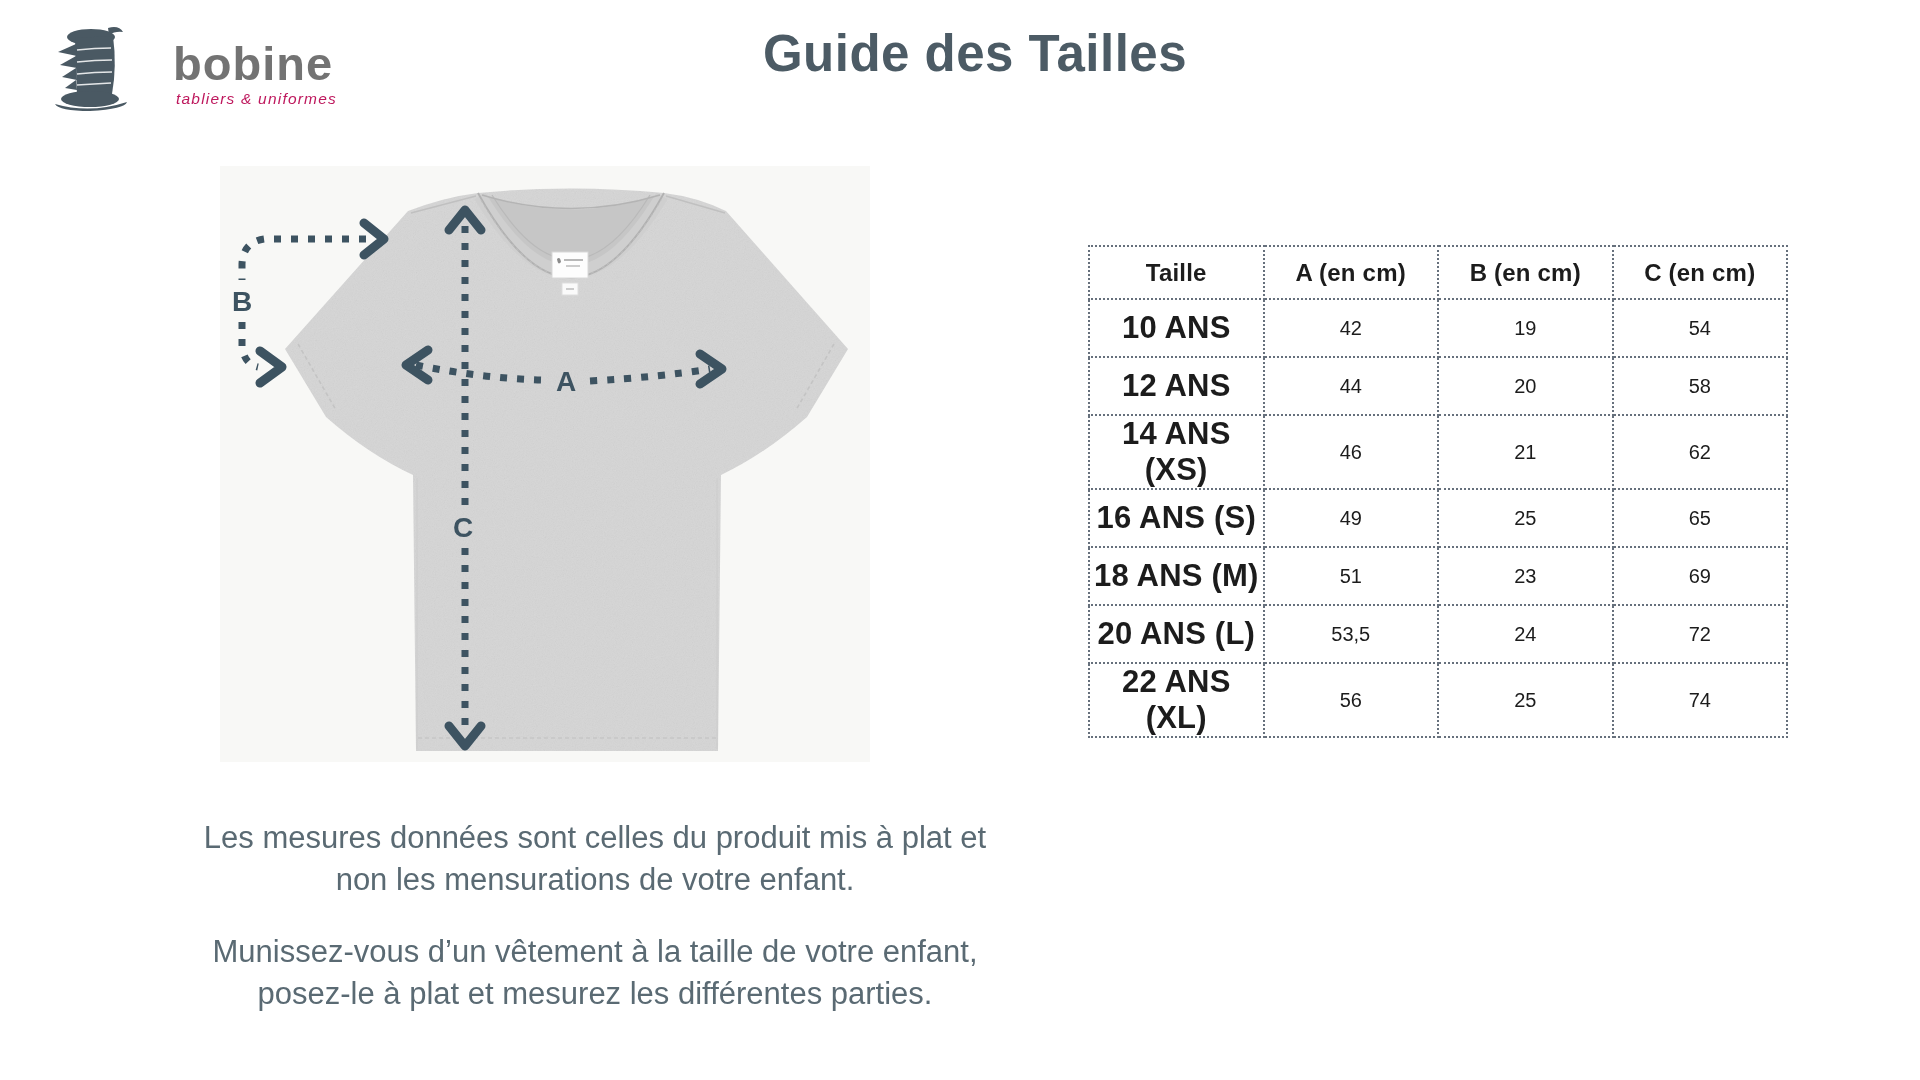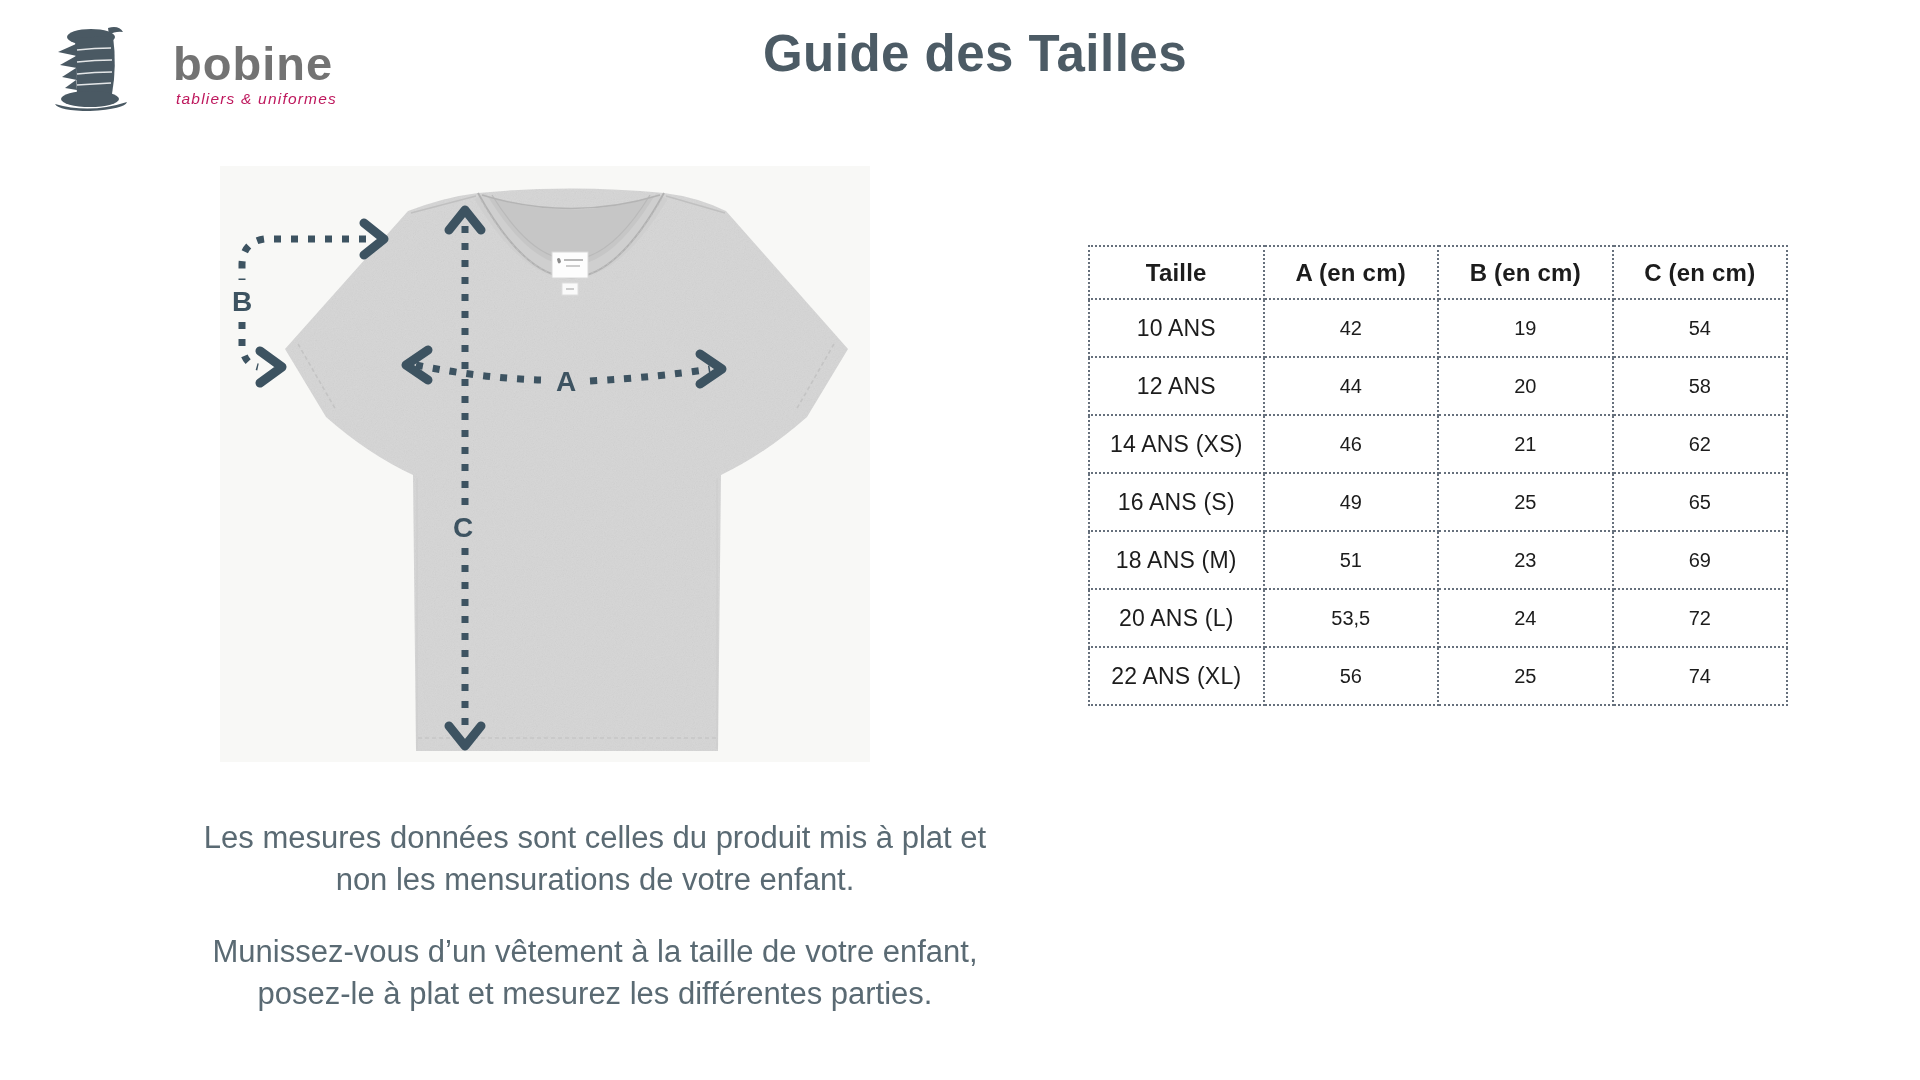--- a/index.html
+++ b/index.html
@@ -39,21 +39,21 @@
   .size-table{
     position:absolute;left:1088px;top:245px;width:700px;
     border-collapse:collapse;table-layout:fixed;
   }
   .size-table td,.size-table th{
     border:2px dotted #66707c;text-align:center;vertical-align:middle;
     color:#1c1c1c;padding:0;
   }
   .size-table th{height:51px;font-size:24px;font-weight:bold;letter-spacing:0.2px;}
   .size-table td{height:56px;font-size:20px;font-weight:normal;}
-  .size-table td.rowlabel{font-weight:normal;font-size:23px;letter-spacing:0.2px;}
+  .size-table td.rowlabel{font-weight:bold;font-size:31px;letter-spacing:0.2px;}
 </style>
 </head>
 <body>
 
 <div class="logo">
   <svg class="logo-icon" width="86" height="90" viewBox="0 0 86 90" aria-hidden="true">
     <g fill="#4a5963">
 
       <ellipse cx="46" cy="15" rx="24" ry="8"></ellipse>
       <path d="M63,6 Q74,3 78,10 Q70,9 64,13 Z"></path>

